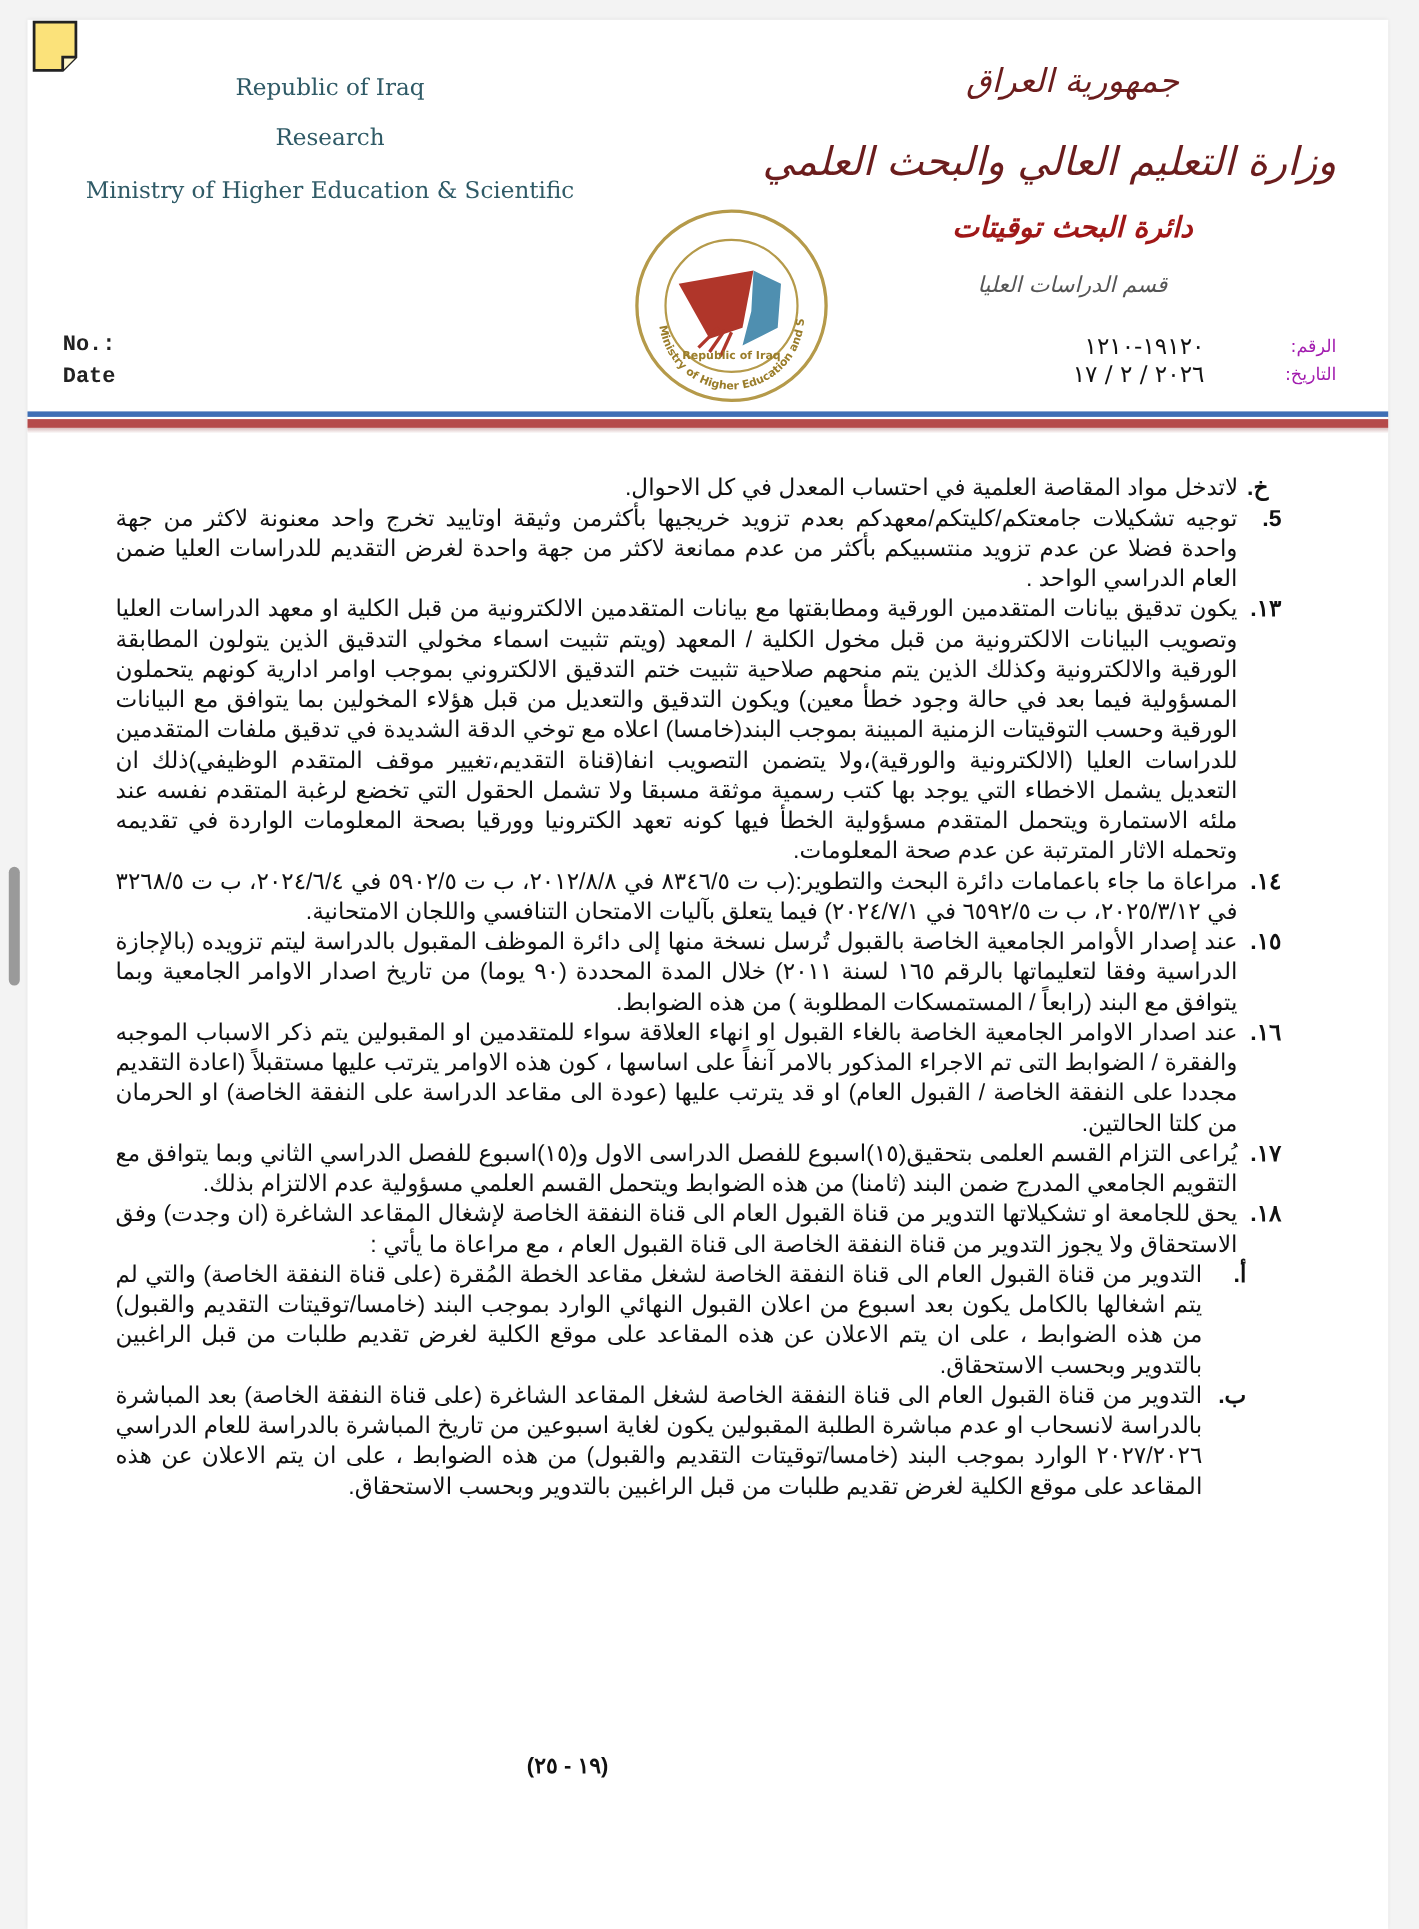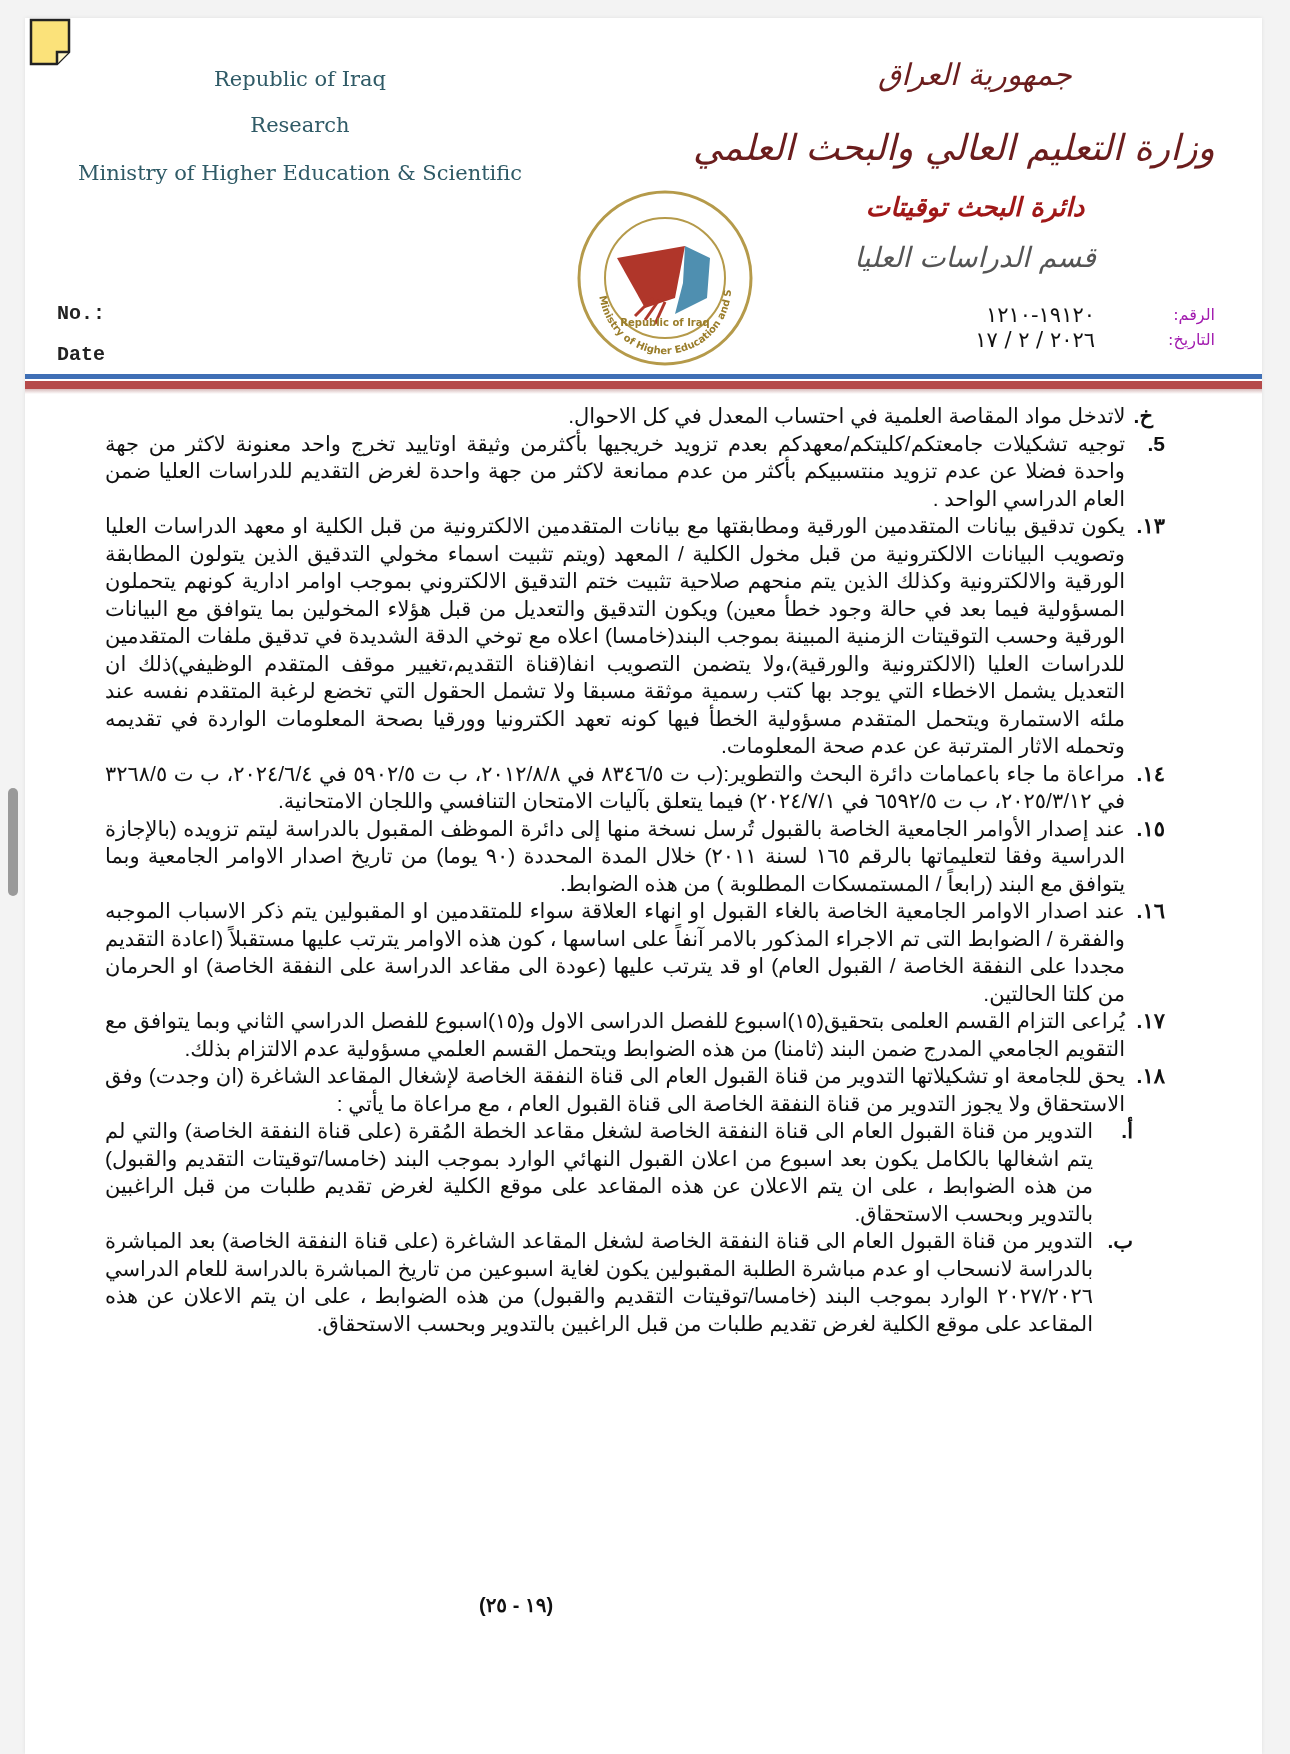--- a/index.html
+++ b/index.html
@@ -19,47 +19,47 @@
   }
   
   .en-head { position: absolute; left: 60px; top: 55px; width: 480px; text-align: center; }
   .en-line { font-family: "DejaVu Serif", serif; color: #2f5a66; font-size: 21px; line-height: 48px; white-space: nowrap; }
   .en-line.research { margin-top: -2px; }
   .en-dir { font-family: "Liberation Serif", serif; font-weight: bold; color: #8b1a1a; font-size: 23px; margin-top: 2px; white-space: nowrap; }
   .no-label, .date-label {
     position: absolute; left: 57px; font-family: Liberation Mono, monospace; font-weight: bold; font-size: 20px; color: #222;
   }
   .no-label { top: 302px; }
-  .date-label { top: 343px; }
+  .date-label { top: 331px; }
   
   .ar-head { position: absolute; right: 75px; top: 45px; width: 480px; direction: rtl; text-align: center; font-style: italic; }
   .ar-rep { font-family: "DejaVu Serif", serif; color: #6b1d1d; font-size: 30px; line-height: 60px; }
   .ar-min { font-family: "DejaVu Serif", serif; color: #6b1d1d; font-size: 36px; line-height: 70px; margin-top: 8px; white-space: nowrap; }
   .ar-dir { font-family: "DejaVu Sans", sans-serif; font-weight: bold; color: #a01818; font-size: 26px; line-height: 40px; margin-top: 4px; }
-  .ar-dept { font-family: "DejaVu Serif", serif; color: #555; font-size: 28px; line-height: 50px; margin-top: 6px; }
+  .ar-dept { font-family: "DejaVu Serif", serif; color: #555; font-size: 20px; line-height: 50px; margin-top: 6px; }
   .ref-row { position: absolute; direction: rtl; right: 75px; width: 300px; height: 26px; }
   .ref-row.num { top: 303px; }
   .ref-row.date { top: 328px; }
   .ref-label { position: absolute; right: 0; top: 2px; font-size: 16px; color: #a21caf; font-family: "DejaVu Sans", sans-serif; }
   .ref-value { position: absolute; right: 120px; top: 0; font-size: 21px; color: #111; letter-spacing: 2px; font-family: "DejaVu Sans", sans-serif; white-space: nowrap; }
   
   .emblem { position: absolute; left: 575px; top: 188px; width: 180px; height: 180px; }
   
   .rule-blue { position: absolute; left: 25px; top: 374px; width: 1237px; height: 5px; background: #3f6fb5; }
   .rule-red { position: absolute; left: 25px; top: 381px; width: 1237px; height: 8px; background: #b54a4a; }
   .rule-shadow { position: absolute; left: 25px; top: 389px; width: 1237px; height: 5px; background: linear-gradient(#d8bcbc, #ffffff); }
   
   .content {
     position: absolute; left: 105px; top: 402px; width: 1060px;
     direction: rtl; text-align: justify; color: #111;
     font-family: "Liberation Sans", sans-serif; font-size: 21px; line-height: 27.5px;
   }
   .item { position: relative; padding-right: 40px; margin: 0; }
   .item .num-mark { position: absolute; right: 0; top: 0; font-weight: bold; }
-  .item.top-letter { padding-right: 0; margin-right: 12px; }
+  .item.top-letter { padding-right: 0; margin-right: 12px; margin-top: 28px; }
   .item.top-letter .num-mark { position: static; margin-left: 8px; }
   .sub { position: relative; padding-right: 72px; margin: 0; }
   .sub .num-mark { position: absolute; right: 32px; top: 0; font-weight: bold; }
   .p { display: block; }
   .page-num {
     position: absolute; left: 0; width: 1032px; top: 1593px; text-align: center;
     direction: rtl; font-weight: bold; font-size: 20px; color: #111; font-family: "Liberation Sans", sans-serif;
   }
 </style>
 </head>

